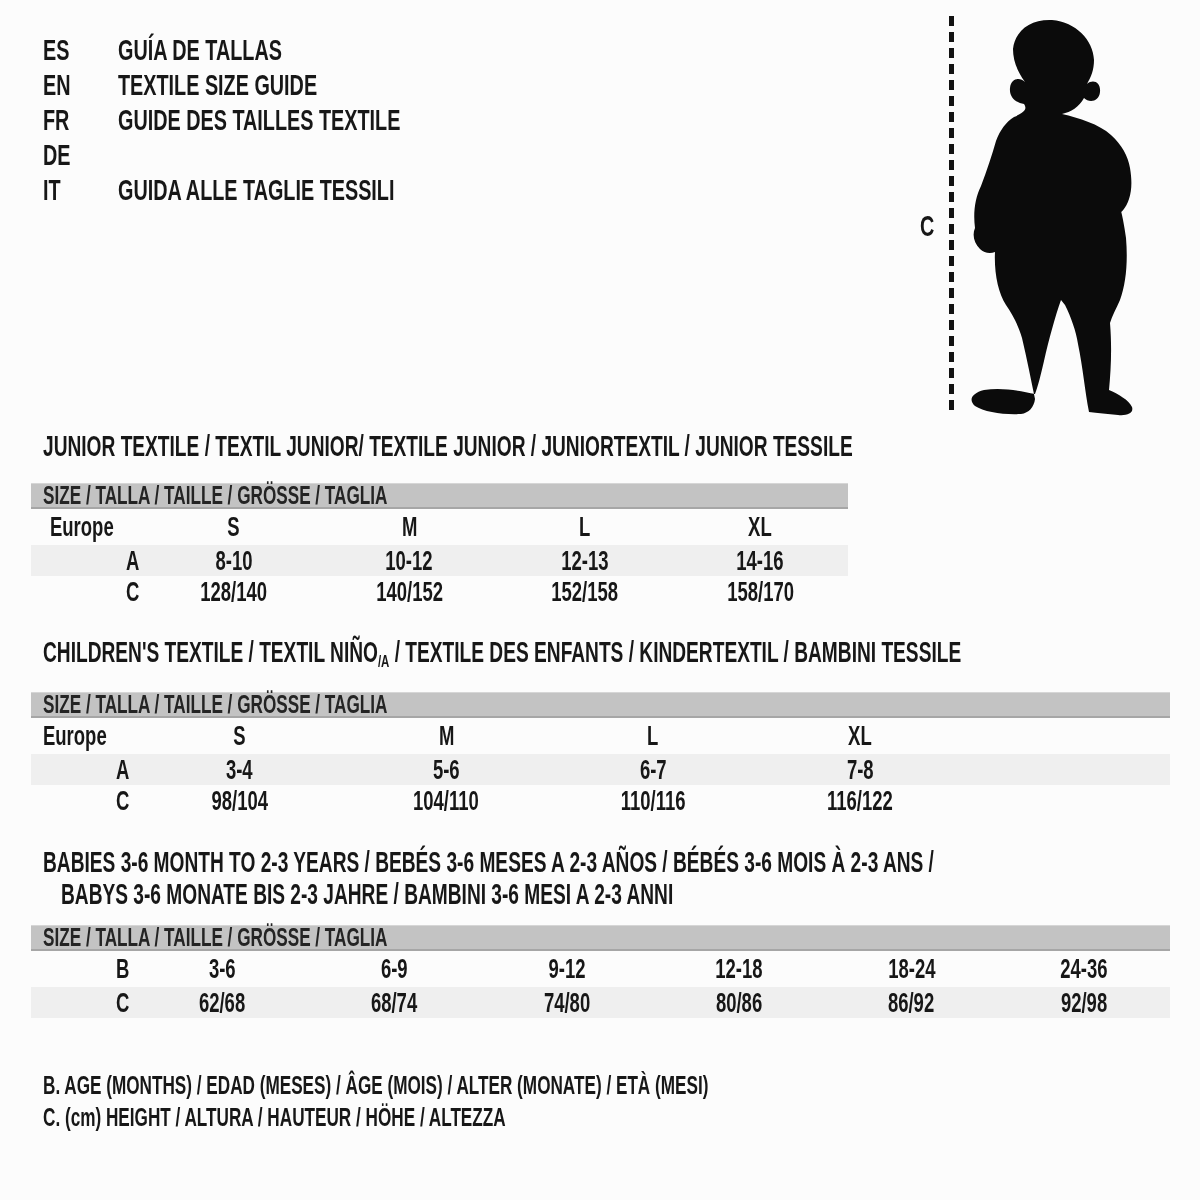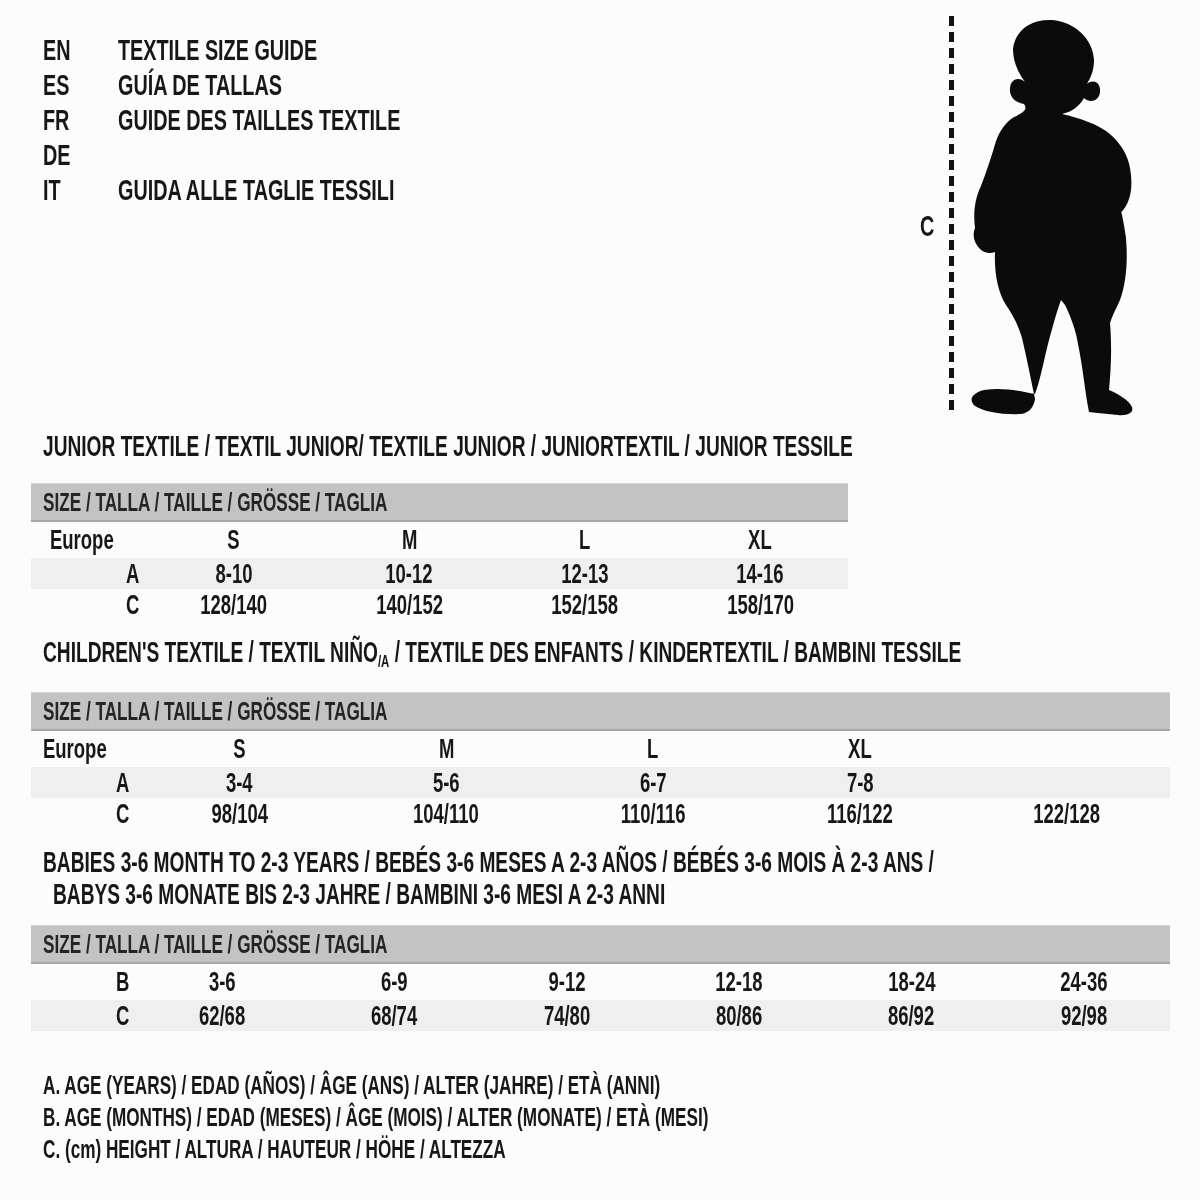--- a/index.html
+++ b/index.html
@@ -23,29 +23,29 @@
   .figure-svg   { position:absolute; left:880px; top:0; width:320px; height:430px; }
   .measure-line { position:absolute; left:949px; top:16px; width:5px; height:400px;
                   background:repeating-linear-gradient(to bottom,#121212 0 10px,transparent 10px 16px); }
   .figure-label { position:absolute; left:920px; top:211px; font-size:30px; line-height:30px; }
 
   
   .sec-title { position:absolute; margin:0; font-size:29px; line-height:30px; font-weight:bold; letter-spacing:0; }
   .title-junior   { left:43px; top:431px; }
   .title-children { left:43px; top:637px; }
   .title-babies-1 { left:43px; top:847px; }
-  .title-babies-2 { left:53px; top:879px; }
+  .title-babies-2 { left:61px; top:879px; }
   .sub-part { font-size:0.60em; vertical-align:-0.30em; }
 
   
   .tbl { position:absolute; left:31px; }
   .t1 { top:483px; width:817px; }
   .t2 { top:692px; width:1139px; }
   .t3 { top:925px; width:1139px; }
-  .size-bar { height:39px; background:#c3c3c3; border-top:1px solid #d6d6d6; border-bottom:2px solid #a6a6a6;
+  .size-bar { height:26px; background:#c3c3c3; border-top:1px solid #d6d6d6; border-bottom:2px solid #a6a6a6;
               display:flex; align-items:center; padding-left:12px; font-size:26px; color:#242424; box-sizing:border-box; }
   .trow { display:grid; height:31px; align-items:center; font-size:28px; }
   .tbl > .trow:nth-child(2) { height:36px; }
   .t1 .trow { grid-template-columns:115px repeat(4,1fr); }
   .t2 .trow { grid-template-columns:105px repeat(5,1fr); }
   .t3 .trow { grid-template-columns:105px repeat(6,1fr); }
   .trow.shaded { background:#efefef; }
   .tlabel { padding-left:12px; text-align:right; }
   .tcell  { text-align:center; }
 
@@ -53,26 +53,26 @@
   .legend { position:absolute; left:43px; top:1069px; }
   .legend-line { height:32px; line-height:32px; font-size:26px; }
 </style>
 </head>
 <body>
 
 <div class="canvas">
 
   <header class="langs">
       <div class="lang-row">
+        <span class="lang-code-box"><span class="cx">ES</span></span>
+        <span class="lang-label-box"><span class="cx">GUÍA DE TALLAS</span></span>
+      </div>
+      <div class="lang-row">
         <span class="lang-code-box"><span class="cx">EN</span></span>
         <span class="lang-label-box"><span class="cx">TEXTILE SIZE GUIDE</span></span>
-      </div>
-      <div class="lang-row">
-        <span class="lang-code-box"><span class="cx">ES</span></span>
-        <span class="lang-label-box"><span class="cx">GUÍA DE TALLAS</span></span>
       </div>
       <div class="lang-row">
         <span class="lang-code-box"><span class="cx">FR</span></span>
         <span class="lang-label-box"><span class="cx">GUIDE DES TAILLES TEXTILE</span></span>
       </div>
       <div class="lang-row">
         <span class="lang-code-box"><span class="cx">DE</span></span>
       </div>
       <div class="lang-row">
         <span class="lang-code-box"><span class="cx">IT</span></span>
@@ -154,21 +154,20 @@
         <div class="tcell"><span class="cx cxc">5-6</span></div>
         <div class="tcell"><span class="cx cxc">6-7</span></div>
         <div class="tcell"><span class="cx cxc">7-8</span></div>
       </div>
       <div class="trow">
         <div class="tlabel"><span class="cx">C</span></div>
         <div class="tcell"><span class="cx cxc">98/104</span></div>
         <div class="tcell"><span class="cx cxc">104/110</span></div>
         <div class="tcell"><span class="cx cxc">110/116</span></div>
         <div class="tcell"><span class="cx cxc">116/122</span></div>
-        <div class="tcell"><span class="cx cxc">122/128</span></div>
       </div>
     </div>
 
   <h2 class="sec-title title-babies-1"><span class="cx">BABIES 3-6 MONTH TO 2-3 YEARS / BEBÉS 3-6 MESES A 2-3 AÑOS / BÉBÉS 3-6 MOIS À 2-3 ANS /</span></h2>
   <h2 class="sec-title title-babies-2"><span class="cx">BABYS 3-6 MONATE BIS 2-3 JAHRE / BAMBINI 3-6 MESI A 2-3 ANNI</span></h2>
   <div class="tbl t3">
       <div class="size-bar">
         <span class="cx">SIZE / TALLA / TAILLE / GRÖSSE / TAGLIA</span>
       </div>
       <div class="trow">
@@ -185,18 +184,17 @@
         <div class="tcell"><span class="cx cxc">62/68</span></div>
         <div class="tcell"><span class="cx cxc">68/74</span></div>
         <div class="tcell"><span class="cx cxc">74/80</span></div>
         <div class="tcell"><span class="cx cxc">80/86</span></div>
         <div class="tcell"><span class="cx cxc">86/92</span></div>
         <div class="tcell"><span class="cx cxc">92/98</span></div>
       </div>
     </div>
 
   <footer class="legend">
-      <div class="legend-line"><span class="cx">A. AGE (YEARS) / EDAD (AÑOS) / ÂGE (ANS) / ALTER (JAHRE) / ETÀ (ANNI)</span></div>
       <div class="legend-line"><span class="cx">B. AGE (MONTHS) / EDAD (MESES) / ÂGE (MOIS) / ALTER (MONATE) / ETÀ (MESI)</span></div>
       <div class="legend-line"><span class="cx">C. (cm) HEIGHT / ALTURA / HAUTEUR / HÖHE / ALTEZZA</span></div>
     </footer>
 
 </div>
 
 </body></html>

